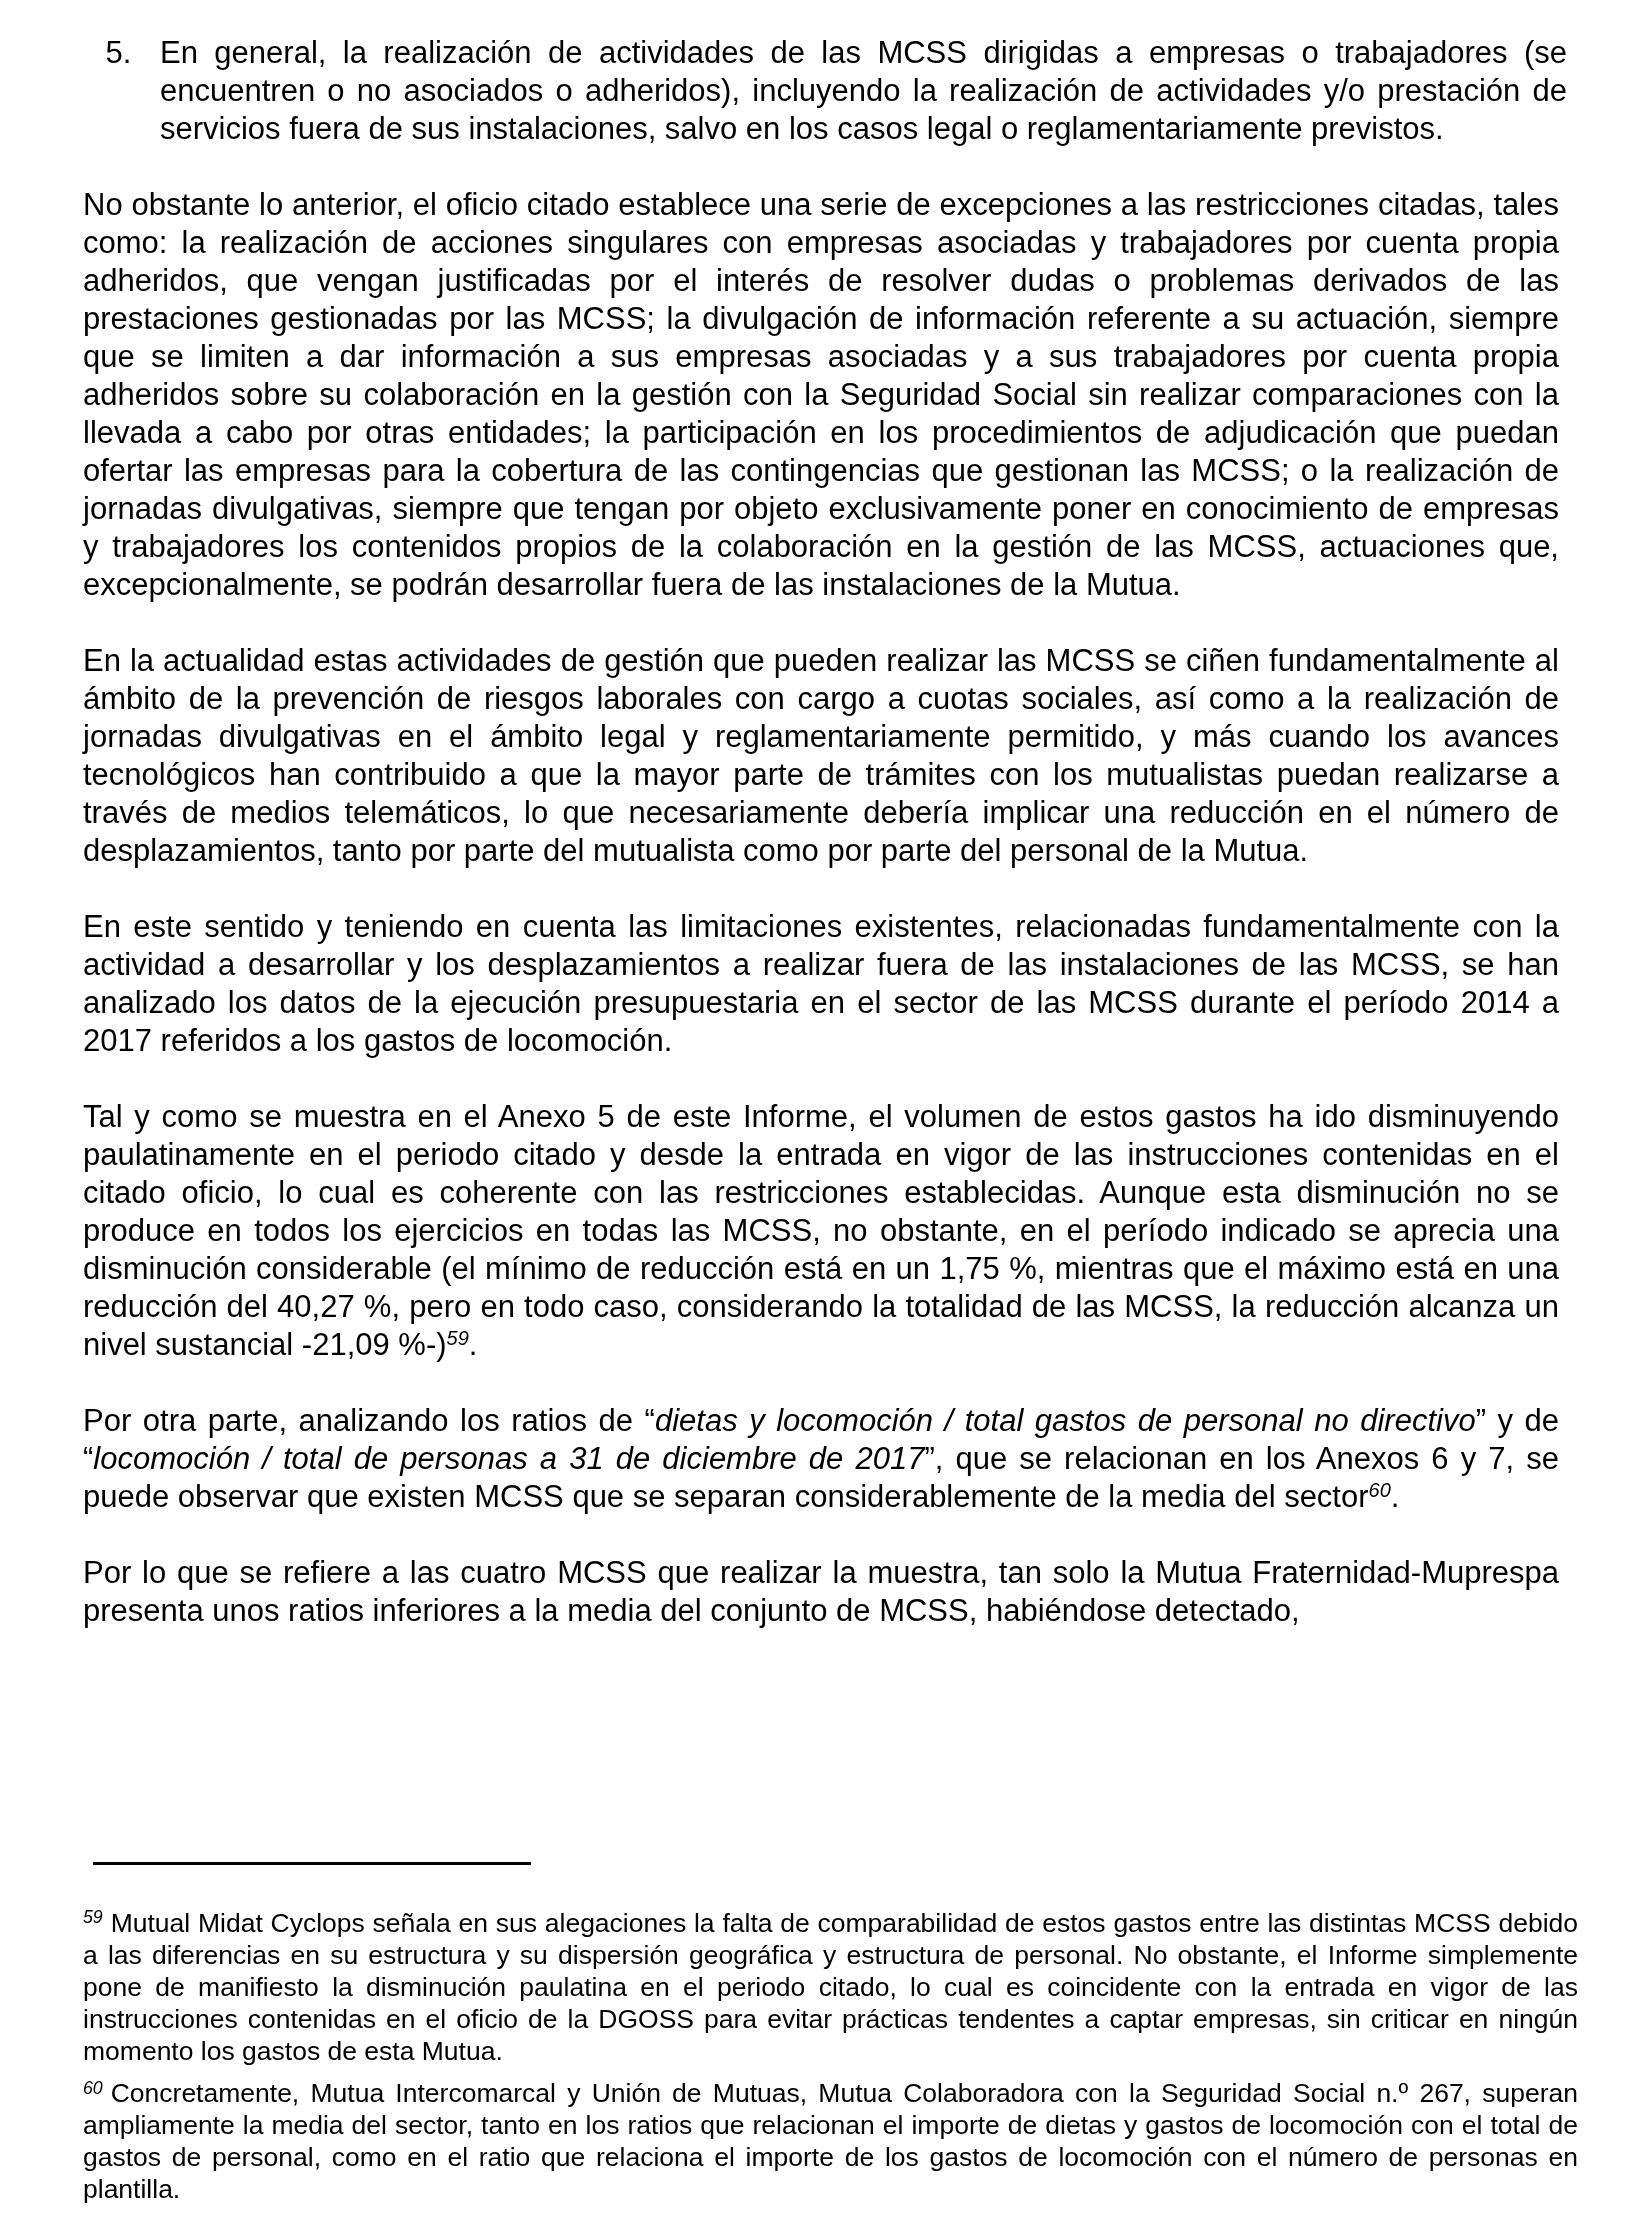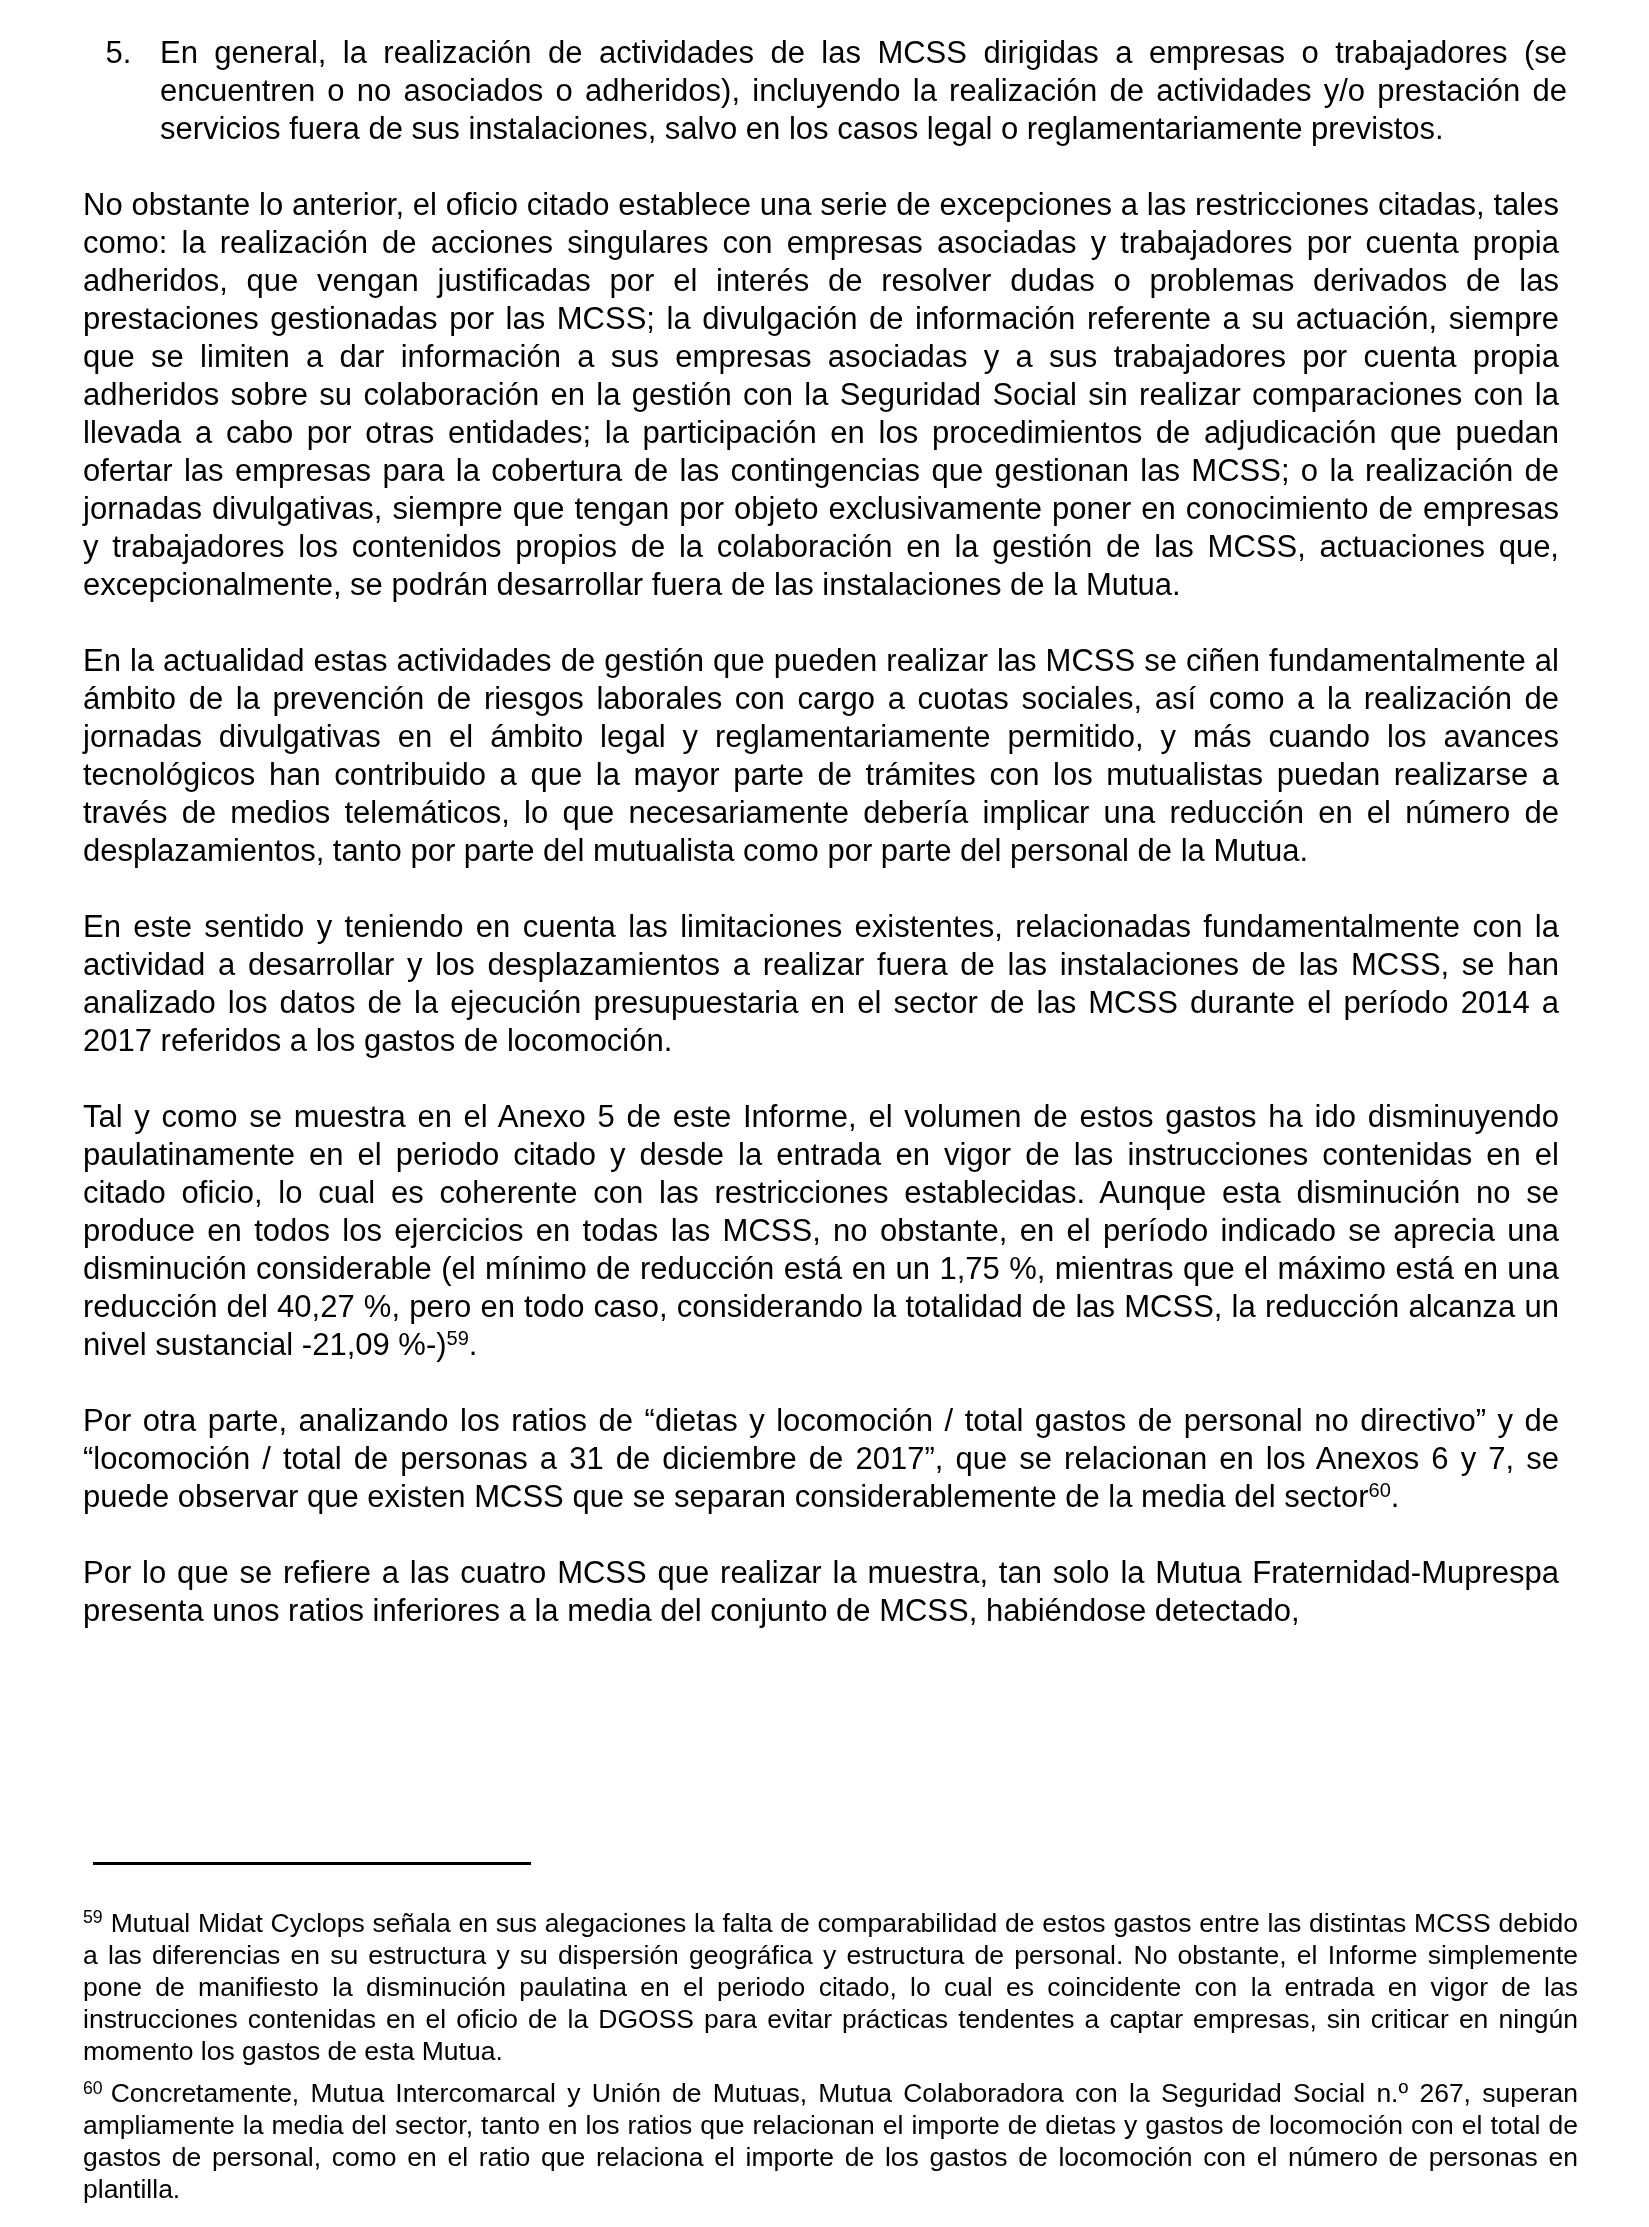--- a/index.html
+++ b/index.html
@@ -27,27 +27,28 @@
   .list-item {
     position: relative;
     padding-left: 77px;
     margin-bottom: 38px;
   }
   .list-item .num {
     position: absolute;
     left: 22.5px;
     top: 0;
   }
-  .it { }
+  .it { font-style: italic; }
   sup.ref {
     font-size: 20px;
     line-height: 0;
     position: relative;
     top: -0.5em;
     vertical-align: baseline;
+    font-style: italic;
   }
   .footnotes {
     position: absolute;
     left: 83px;
     right: 72px;
     top: 1862px;
     font-size: 26.5px;
     line-height: 32px;
     text-align: justify;
   }

